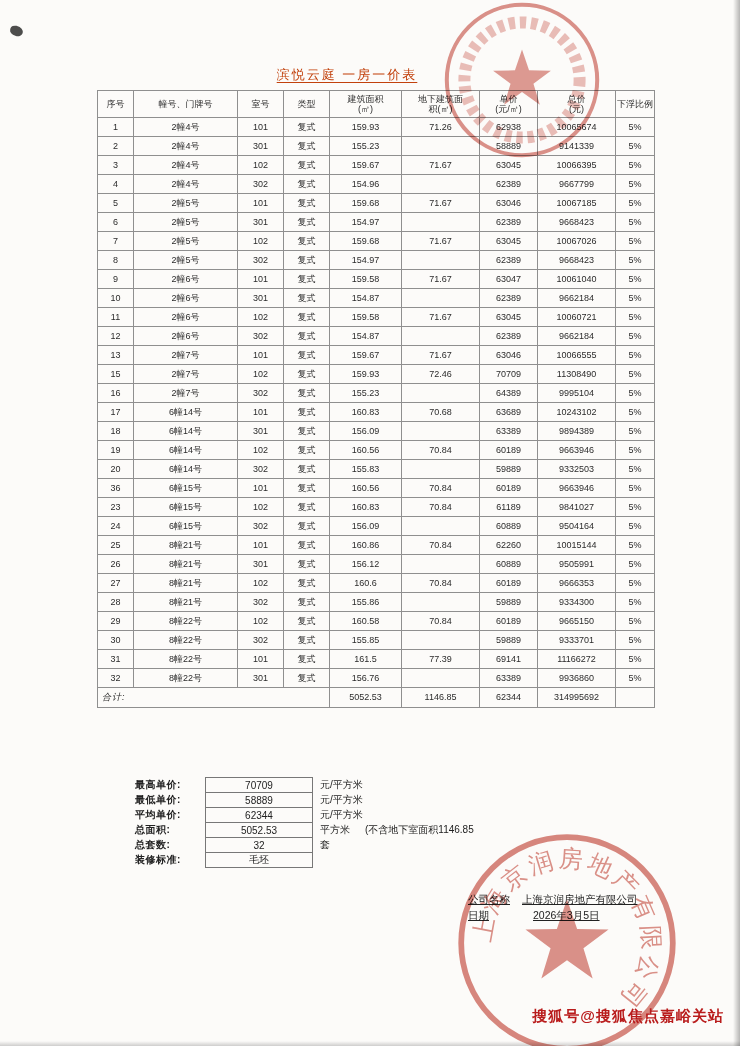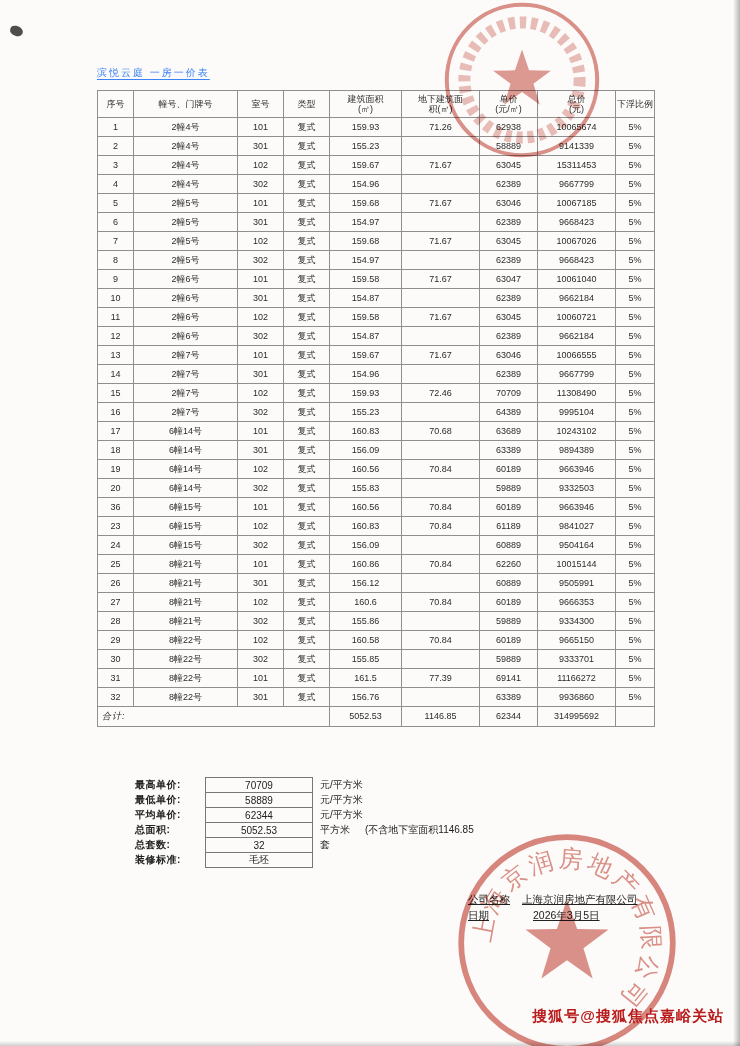--- a/index.html
+++ b/index.html
@@ -8,22 +8,22 @@
     background:#fcfbf9;overflow:hidden;
     font-family:"Liberation Sans", sans-serif;color:#262626;
   }
   .page::after{content:'';position:absolute;right:0;top:0;bottom:0;width:7px;
     background:linear-gradient(to right,rgba(0,0,0,0),rgba(0,0,0,0.28));pointer-events:none;}
   .page::before{content:'';position:absolute;left:0;right:0;bottom:0;height:5px;
     background:linear-gradient(to bottom,rgba(0,0,0,0),rgba(0,0,0,0.18));pointer-events:none;z-index:9;}
   .corner-mark{position:absolute;left:10px;top:26px;width:13px;height:10px;
     background:#2e2e2e;border-radius:45% 60% 50% 55%;transform:rotate(14deg);opacity:.85;}
   .title{
-    position:absolute;left:97px;top:66px;width:500px;text-align:left;
-    font-size:10px;letter-spacing:2px;color:#3b82f6;
+    position:absolute;left:97px;top:66px;width:500px;text-align:center;
+    font-size:13px;letter-spacing:2px;color:#c2410c;
     text-decoration:underline;text-underline-offset:3px;
   }
   table.price-table{
     position:absolute;left:97px;top:90px;width:557px;
     border-collapse:collapse;table-layout:fixed;
     font-size:9px;color:#2b2b2b;border-radius:17px;
   }
   .price-table th,.price-table td{
     border:1px solid #8f8f8f;text-align:center;vertical-align:middle;
     padding:0;overflow:hidden;font-weight:normal;
@@ -111,21 +111,21 @@
           <td>5%</td>
         </tr>
         <tr>
           <td>3</td>
           <td>2幢4号</td>
           <td>102</td>
           <td>复式</td>
           <td>159.67</td>
           <td>71.67</td>
           <td>63045</td>
-          <td>15311453</td>
+          <td>10066395</td>
           <td>5%</td>
         </tr>
         <tr>
           <td>4</td>
           <td>2幢4号</td>
           <td>302</td>
           <td>复式</td>
           <td>154.96</td>
           <td></td>
           <td>62389</td>
@@ -222,31 +222,20 @@
         </tr>
         <tr>
           <td>13</td>
           <td>2幢7号</td>
           <td>101</td>
           <td>复式</td>
           <td>159.67</td>
           <td>71.67</td>
           <td>63046</td>
           <td>10066555</td>
-          <td>5%</td>
-        </tr>
-        <tr>
-          <td>14</td>
-          <td>2幢7号</td>
-          <td>301</td>
-          <td>复式</td>
-          <td>154.96</td>
-          <td></td>
-          <td>62389</td>
-          <td>9667799</td>
           <td>5%</td>
         </tr>
         <tr>
           <td>15</td>
           <td>2幢7号</td>
           <td>102</td>
           <td>复式</td>
           <td>159.93</td>
           <td>72.46</td>
           <td>70709</td>

